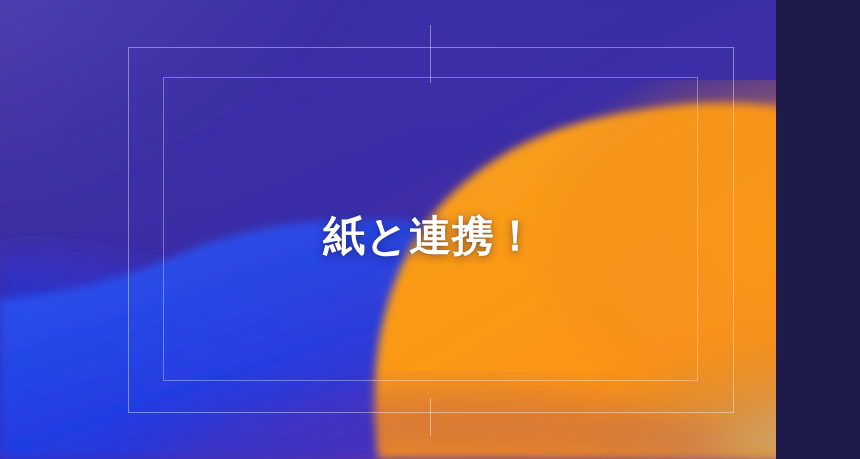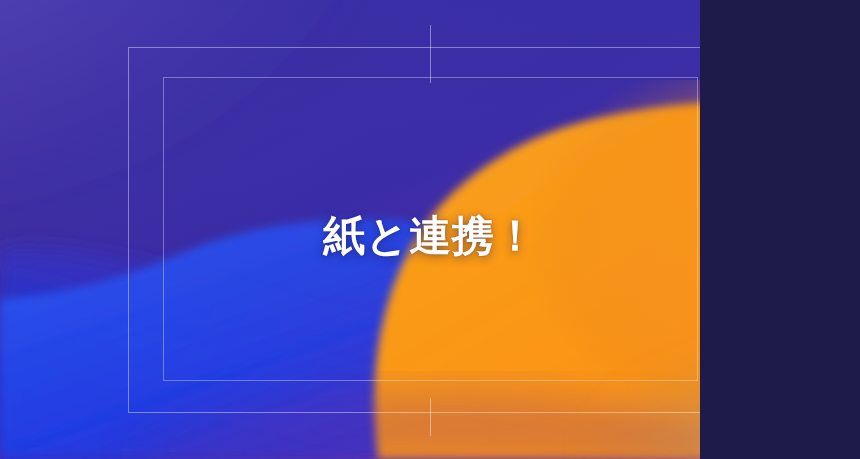--- a/index.html
+++ b/index.html
@@ -6,21 +6,21 @@
     margin: 0;
     padding: 0;
     background: #1e1b4b;
   }
   body {
     font-family: "Liberation Sans", "DejaVu Sans", sans-serif;
   }
 
   #banner {
     position: relative;
-    width: 700px;
+    width: 776px;
     height: 459px;
     overflow: hidden;
     background: #15803d;
   }
 
   
   .bg-svg {
     position: absolute;
     inset: 0;
     width: 860px;

